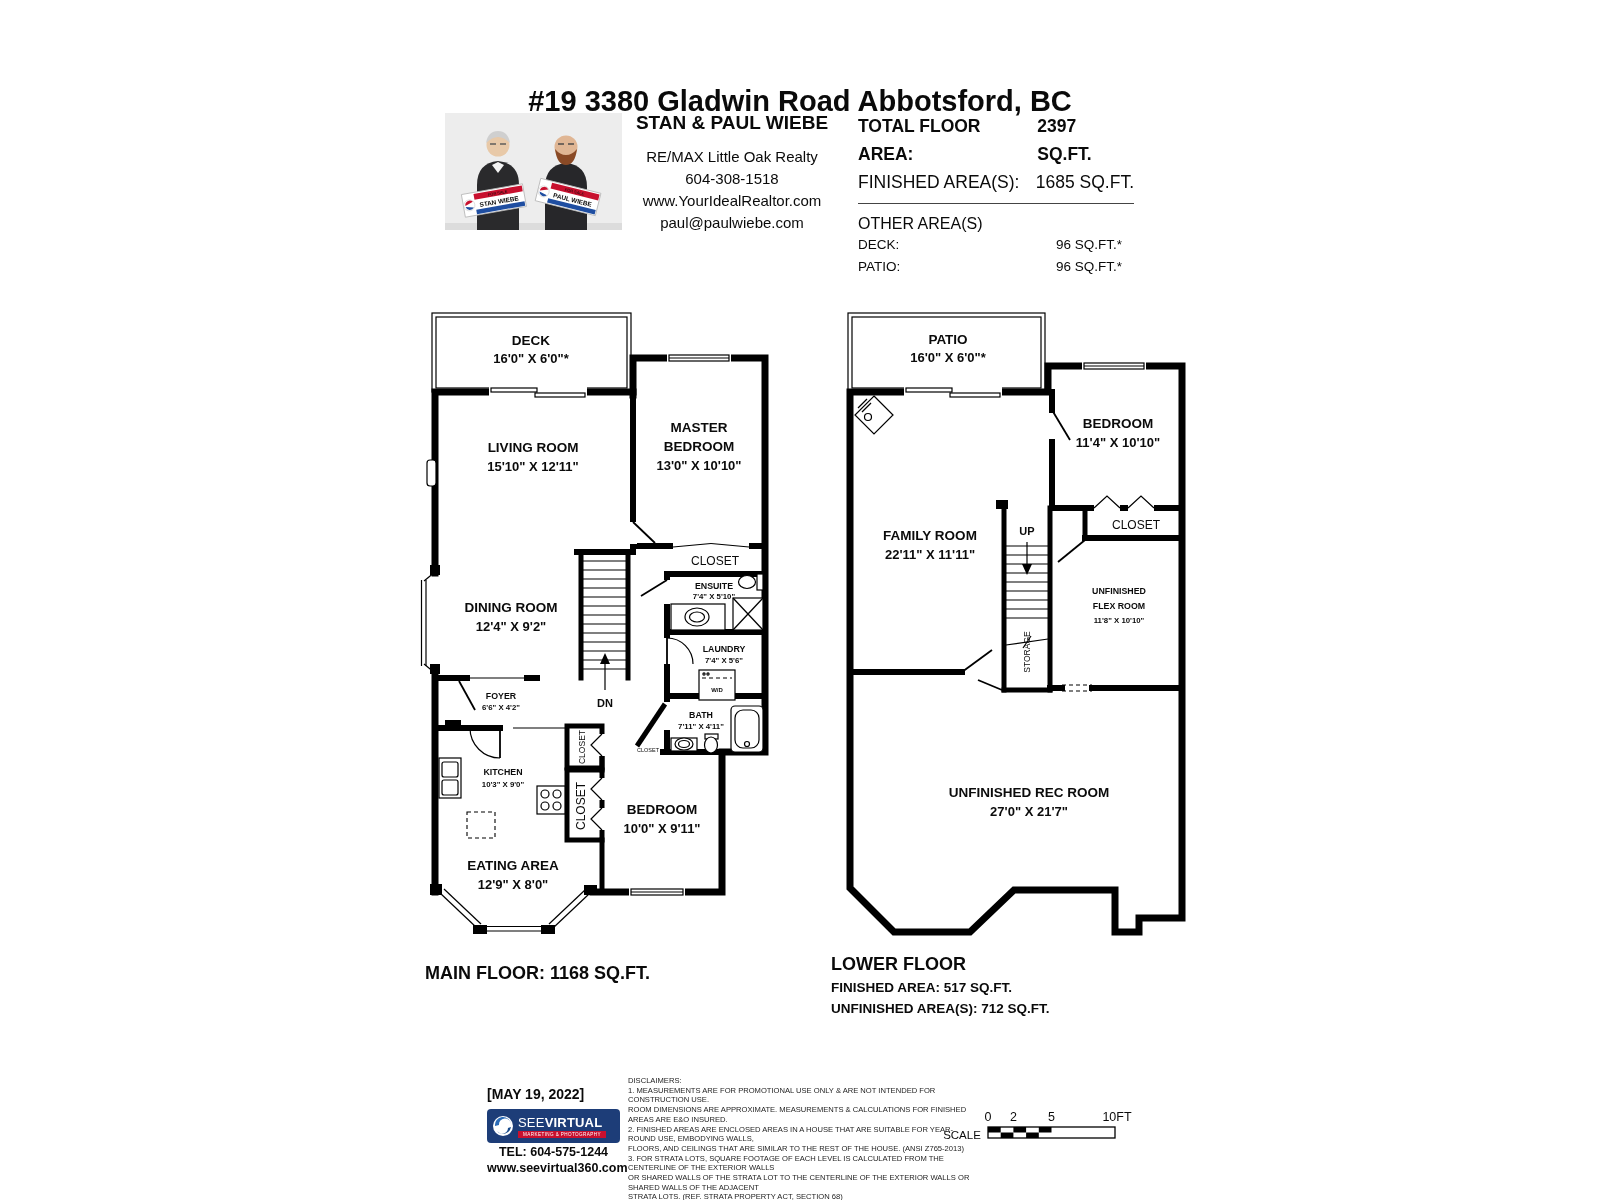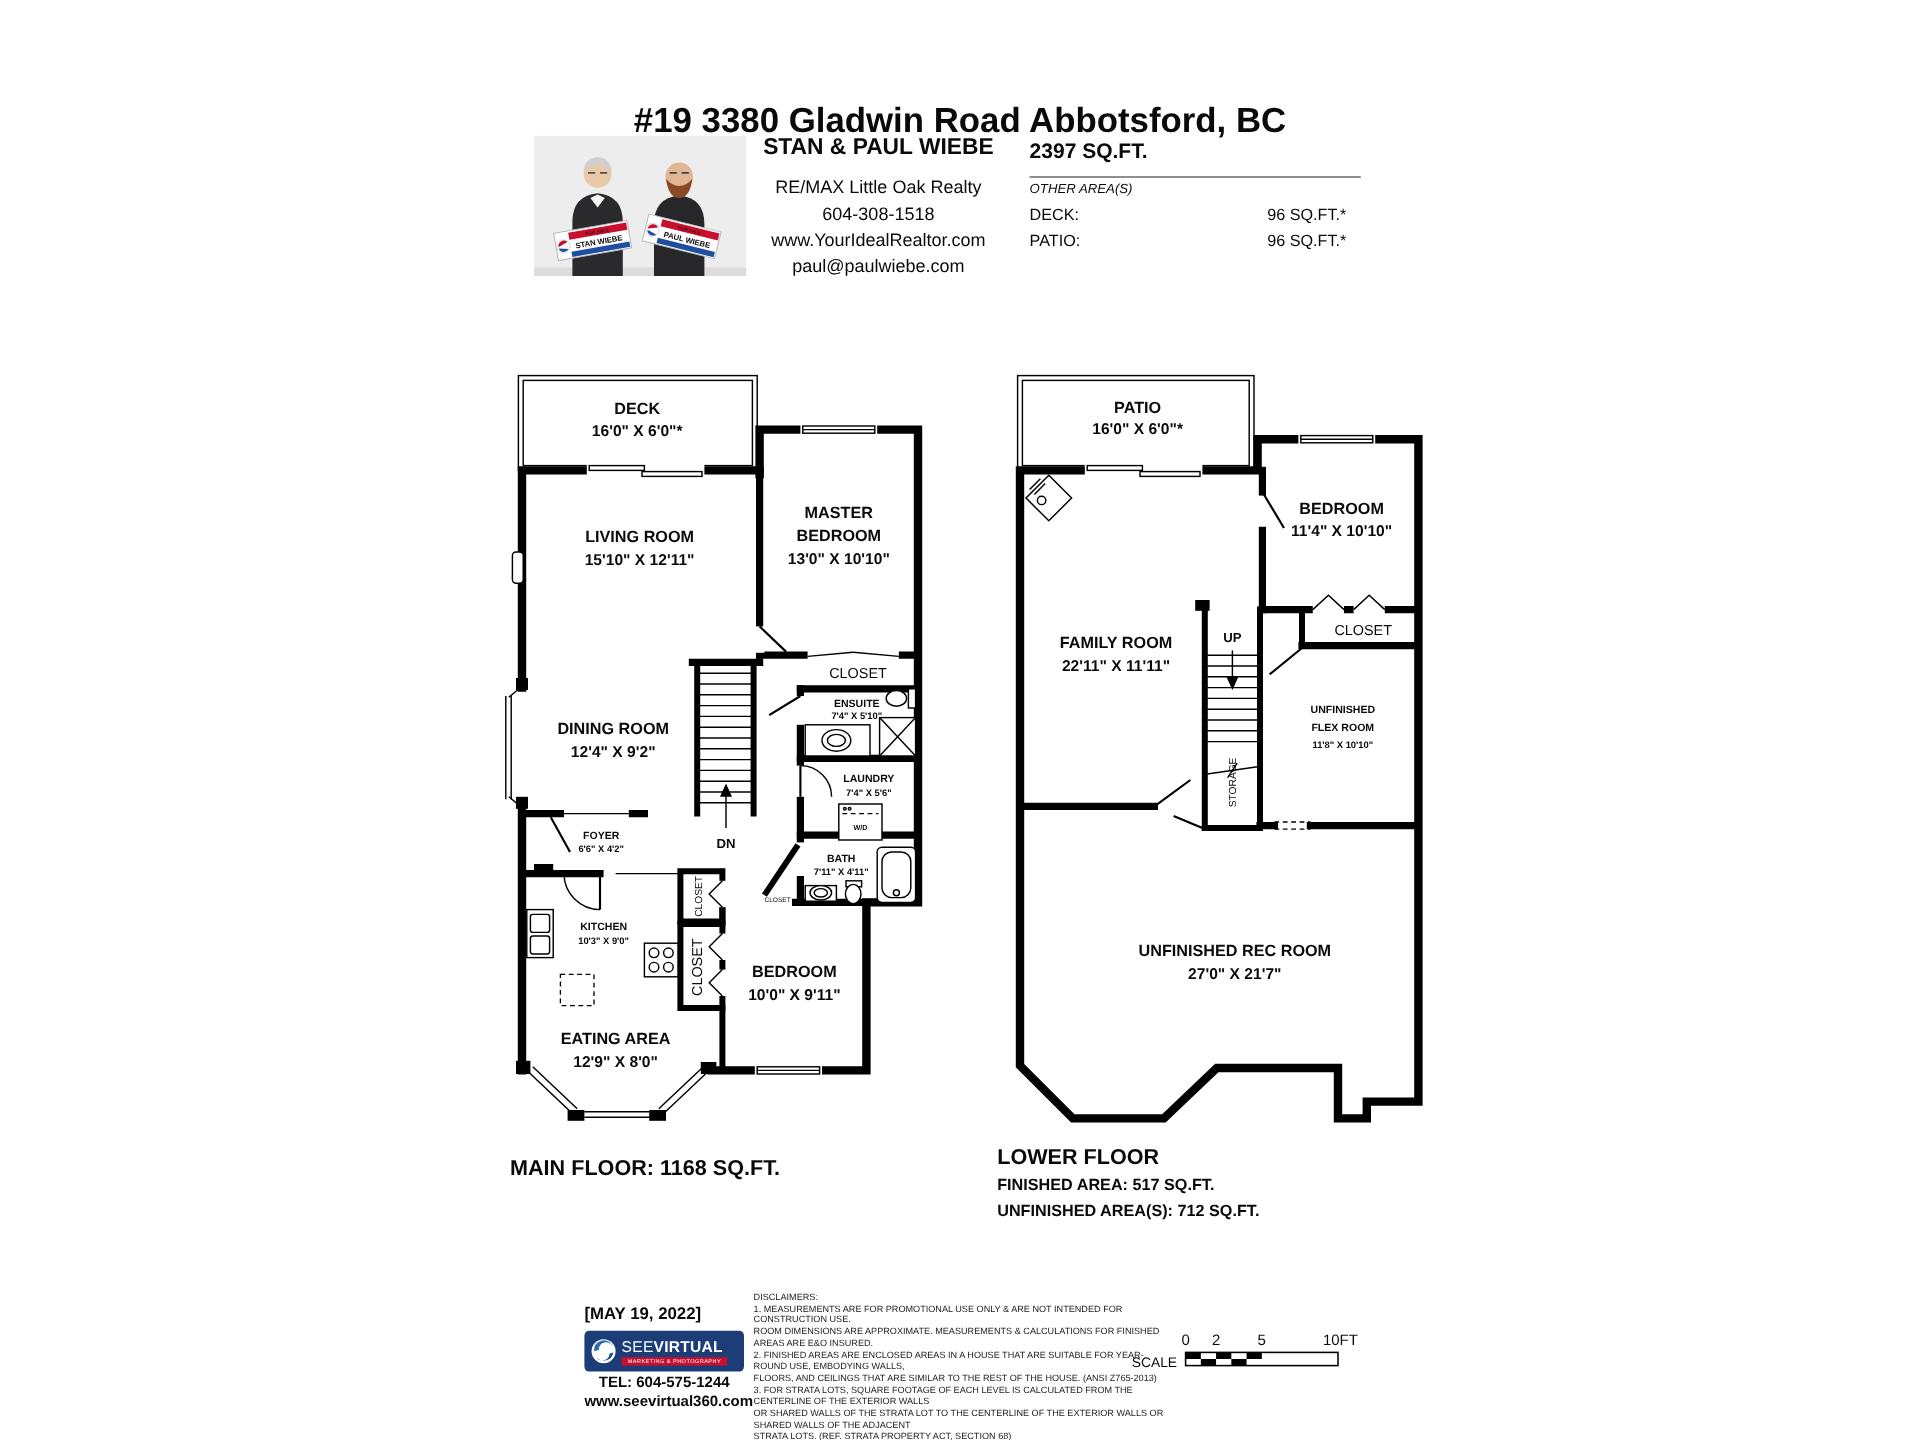--- a/index.html
+++ b/index.html
@@ -11,21 +11,21 @@
   
   #agent-photo{left:445px;top:113px;width:177px;height:117px;}
   #agent-info{left:620px;top:112px;width:224px;text-align:center;}
   #agent-name{font-size:19px;font-weight:bold;margin-bottom:12px;}
   .agent-line{font-size:15px;line-height:22px;}
   
   #area-stats{left:858px;top:112px;width:276px;}
   .stat-row{display:flex;justify-content:space-between;font-size:17.5px;line-height:28px;}
   .stat-row.bold{font-weight:bold;}
   #stats-rule{border:none;border-top:1.6px solid #444;margin:7px 0 0 0;width:276px;}
-  #other-heading{font-style:italic;font-size:11px;line-height:20px;}
+  #other-heading{font-size:16px;margin-top:10px;line-height:20px;}
   .other-row{display:flex;justify-content:space-between;font-size:13.5px;line-height:22px;width:264px;}
   
   #plan-main{left:415px;top:300px;}
   #plan-lower{left:830px;top:300px;}
   
   #main-floor-caption{left:425px;top:963px;font-size:18px;font-weight:bold;}
   #lower-floor-caption{left:793px;top:951px;margin-left:38px;}
   #lower-floor-heading{font-size:18px;font-weight:bold;line-height:26px;}
   .lower-floor-line{font-size:13.5px;font-weight:bold;line-height:21px;}
   
@@ -114,21 +114,26 @@
 <div class="abs" id="agent-info">
   <div id="agent-name">STAN &amp; PAUL WIEBE</div>
   <div class="agent-line">RE/MAX Little Oak Realty</div>
   <div class="agent-line">604-308-1518</div>
   <div class="agent-line">www.YourIdealRealtor.com</div>
   <div class="agent-line">paul@paulwiebe.com</div>
 </div>
 
 <div class="abs" id="area-stats">
   <div class="stat-row bold">
+    <span>TOTAL FLOOR AREA:</span>
     <span>2397 SQ.FT.</span>
+  </div>
+  <div class="stat-row">
+    <span>FINISHED AREA(S):</span>
+    <span>1685 SQ.FT.</span>
   </div>
   <hr id="stats-rule">
   <div id="other-heading">OTHER AREA(S)</div>
   <div class="other-row">
     <span>DECK:</span>
     <span>96 SQ.FT.*</span>
   </div>
   <div class="other-row">
     <span>PATIO:</span>
     <span>96 SQ.FT.*</span>

